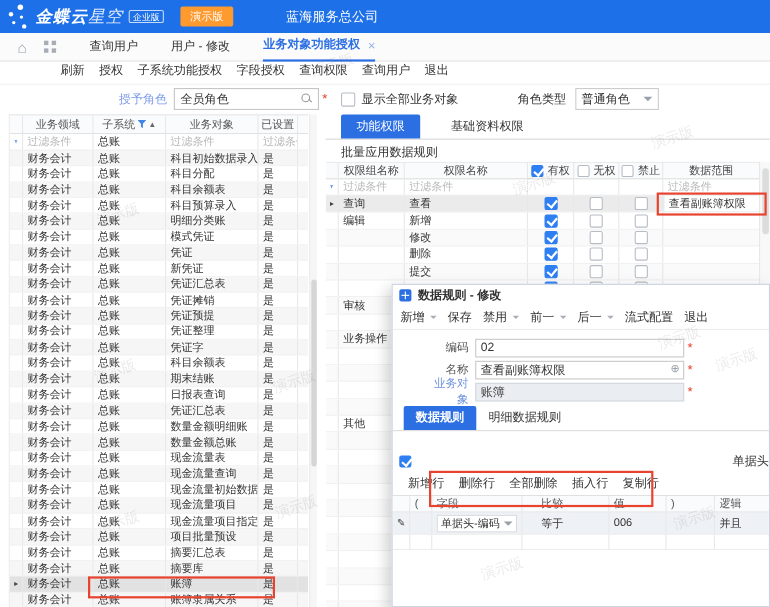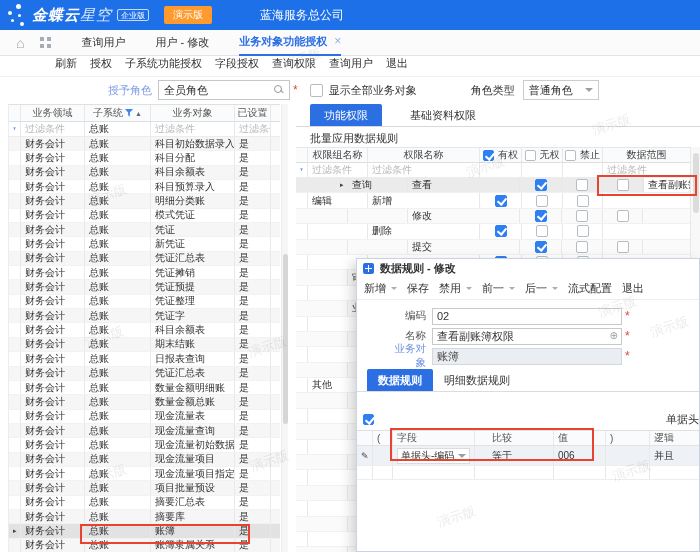--- a/index.html
+++ b/index.html
@@ -75,21 +75,21 @@
 
   
   .rp-tabs { position:absolute; left:296px; top:104px; width:404px; height:23px; border-bottom:1px solid #d8d8d8; display:flex; align-items:flex-end; }
   .rp-tab { margin-left:14px; padding:0 14px; height:22px; line-height:22px; color:#333; }
   .rp-tab.active { background:#2b6fe3; color:#fff; border-radius:2px 2px 0 0; }
   .rp-batch { position:absolute; left:310px; top:131px; color:#333; }
   .rt { position:absolute; left:296px; top:147px; width:394px; height:405px; overflow:hidden; font-size:10px; }
   .rt-header { display:flex; height:16px; align-items:center; background:#fafbfc; border-bottom:1px solid #dfdfdf; border-top:1px solid #e6e6e6; color:#444; }
   .rt-filter { display:flex; height:15px; align-items:center; border-bottom:1px solid #ececec; }
   .rt-row { display:flex; height:15.4px; align-items:center; border-bottom:1px solid #f1f1f1; }
-  .rt-row.even { background:#fafafa;padding-left:40px; }
+  .rt-row.even { background:#fafafa; }
   .rt-row.sel { background:#ebebeb; }
   .rc-g { width:12px; text-align:center; flex:none; }
   .rc-grp { width:60px; flex:none; }
   .rc-nm { width:112px; flex:none; }
   .rc-gr { width:42px; flex:none; justify-content:center; }
   .rc-dn { width:41px; flex:none; justify-content:center; }
   .rc-fb { width:40px; flex:none; justify-content:center; }
   .rc-sc { width:87px; flex:none; }
   .hchk { display:flex; align-items:center; gap:4px; justify-content:center; }
   .hchk .cb { width:11px; height:11px; }
@@ -838,20 +838,27 @@
       </div>
     </div>
     <div class="dlg-tabs" id="dlg-tabs">
         <div class="dlg-tab active">数据规则</div>
         <div class="dlg-tab">明细数据规则</div>
       </div>
     <div class="dlg-check">
       <span class="cb checked"></span>
       <span class="lbl">单据头</span>
     </div>
+    <div class="dlg-gtb" id="dlg-gtb">
+        <div>新增行</div>
+        <div>删除行</div>
+        <div>全部删除</div>
+        <div>插入行</div>
+        <div>复制行</div>
+      </div>
     <div class="dlg-grid">
       <div class="dg-header">
         <div class="dc-g cell bdr"></div>
         <div class="dc-p1 cell bdr">(</div>
         <div class="dc-f cell bdr">字段</div>
         <div class="dc-c cell bdr">比较</div>
         <div class="dc-v cell bdr">值</div>
         <div class="dc-p2 cell bdr">)</div>
         <div class="dc-l cell">逻辑</div>
       </div>

